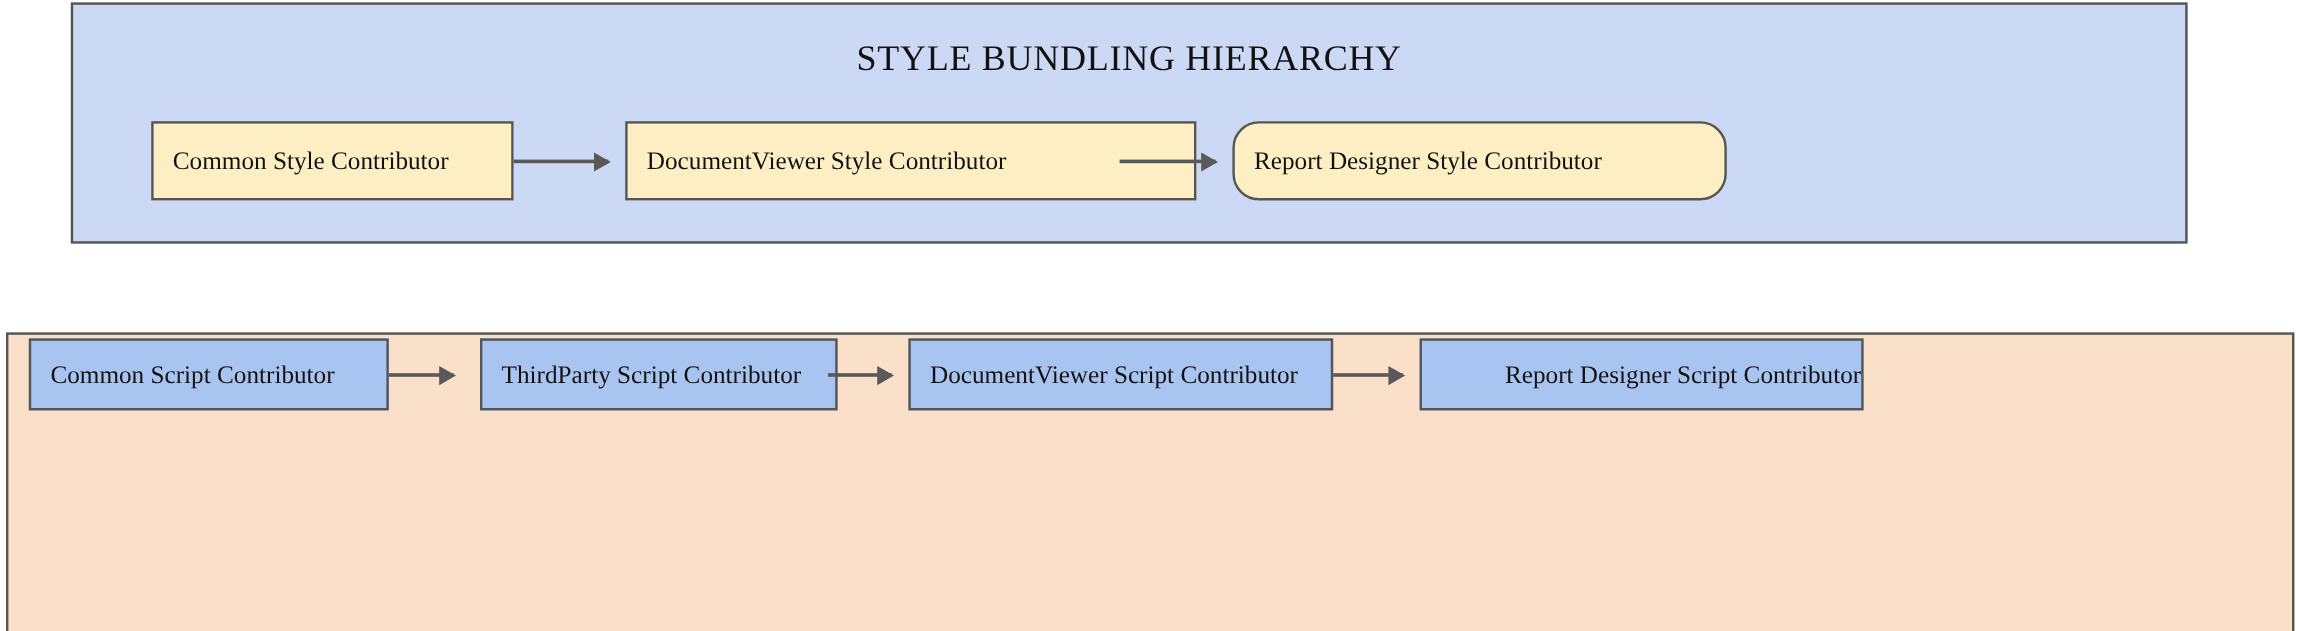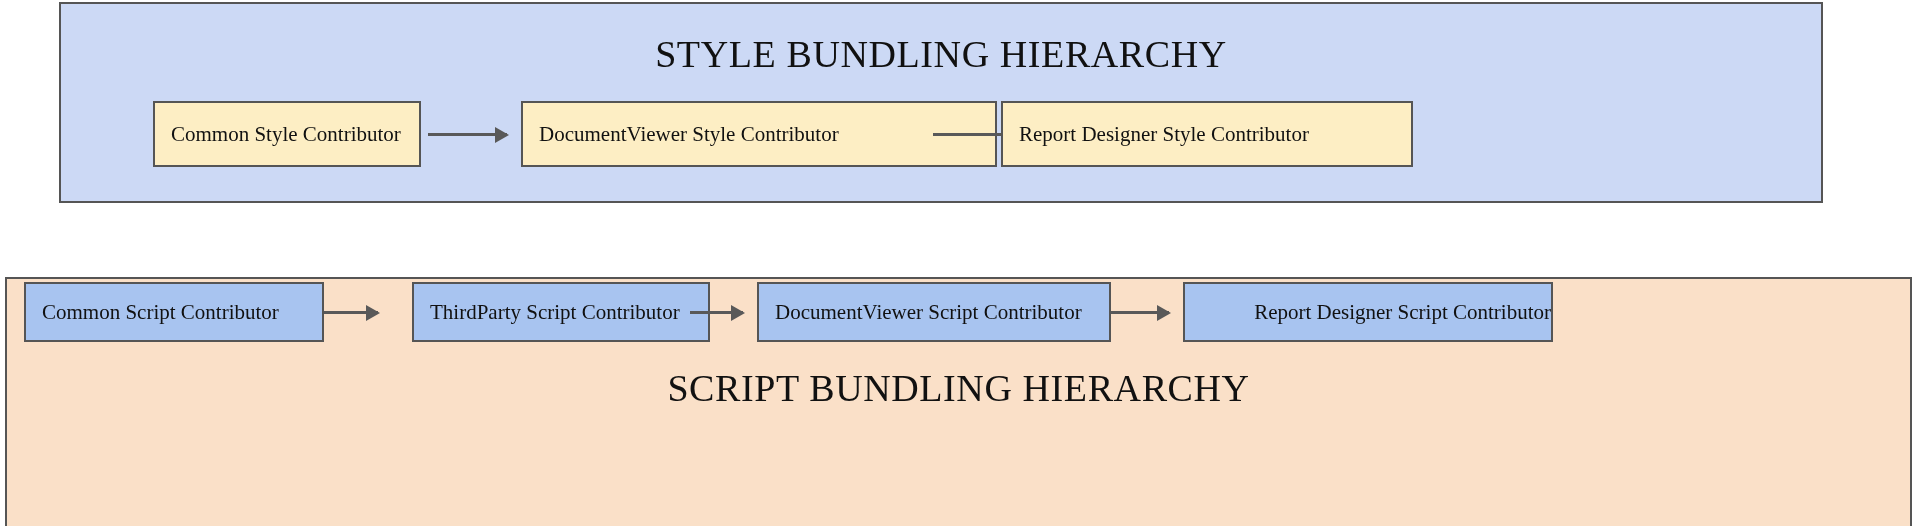--- a/index.html
+++ b/index.html
@@ -42,21 +42,21 @@
     height: 259px;
     background: #fae0c8;
   }
 
   
   .group-title {
     position: absolute;
     width: 100%;
     left: 0;
     text-align: center;
-    font-size: 38px;
+    font-size: 30px;
     letter-spacing: 0.6px;
     color: #111111;
     font-family: "Liberation Serif", "DejaVu Serif", serif;
     white-space: nowrap;
   }
 
   .title-style { top: 28px; }
   .title-script { top: 87px; }
 
   
@@ -79,27 +79,27 @@
     top: 97px;
   }
 
   .node-script {
     background: #a8c4f0;
     height: 60px;
     top: 3px;
   }
 
   
-  .s-n1 { left:  65px; width: 268px; margin-left: 27px; }
+  .s-n1 { left:  65px; width: 302px; }
   .s-n2 { left: 460px; width: 476px; }
-  .s-n3 { left: 940px; width: 412px; }
+  .s-n3 { left: 966px; width: 412px; border-radius: 22px; }
 
   
   .k-n1 { left:  17px; width: 300px; }
-  .k-n2 { left: 405px; width: 298px; }
+  .k-n2 { left: 393px; width: 298px; }
   .k-n3 { left: 750px; width: 354px; }
   .k-n4 { left: 1176px; width: 370px; justify-content: flex-end; }
 
   
   .arrow {
     position: absolute;
     height: 3px;
     background: #595959;
   }
   .arrow::after {
@@ -168,17 +168,16 @@
     <div class="node node-script k-n3">
       <span>DocumentViewer Script Contributor</span>
     </div>
 
     <div class="arrow arrow-script a-k3"></div>
 
     <div class="node node-script k-n4">
       <span>Report Designer Script Contributor</span>
     </div>
 
-    <div class="group-title title-script">SCRIPT BUNDLING HIERARCHY</div>
 
   </div>
 
 </div>
 
 </body></html>

